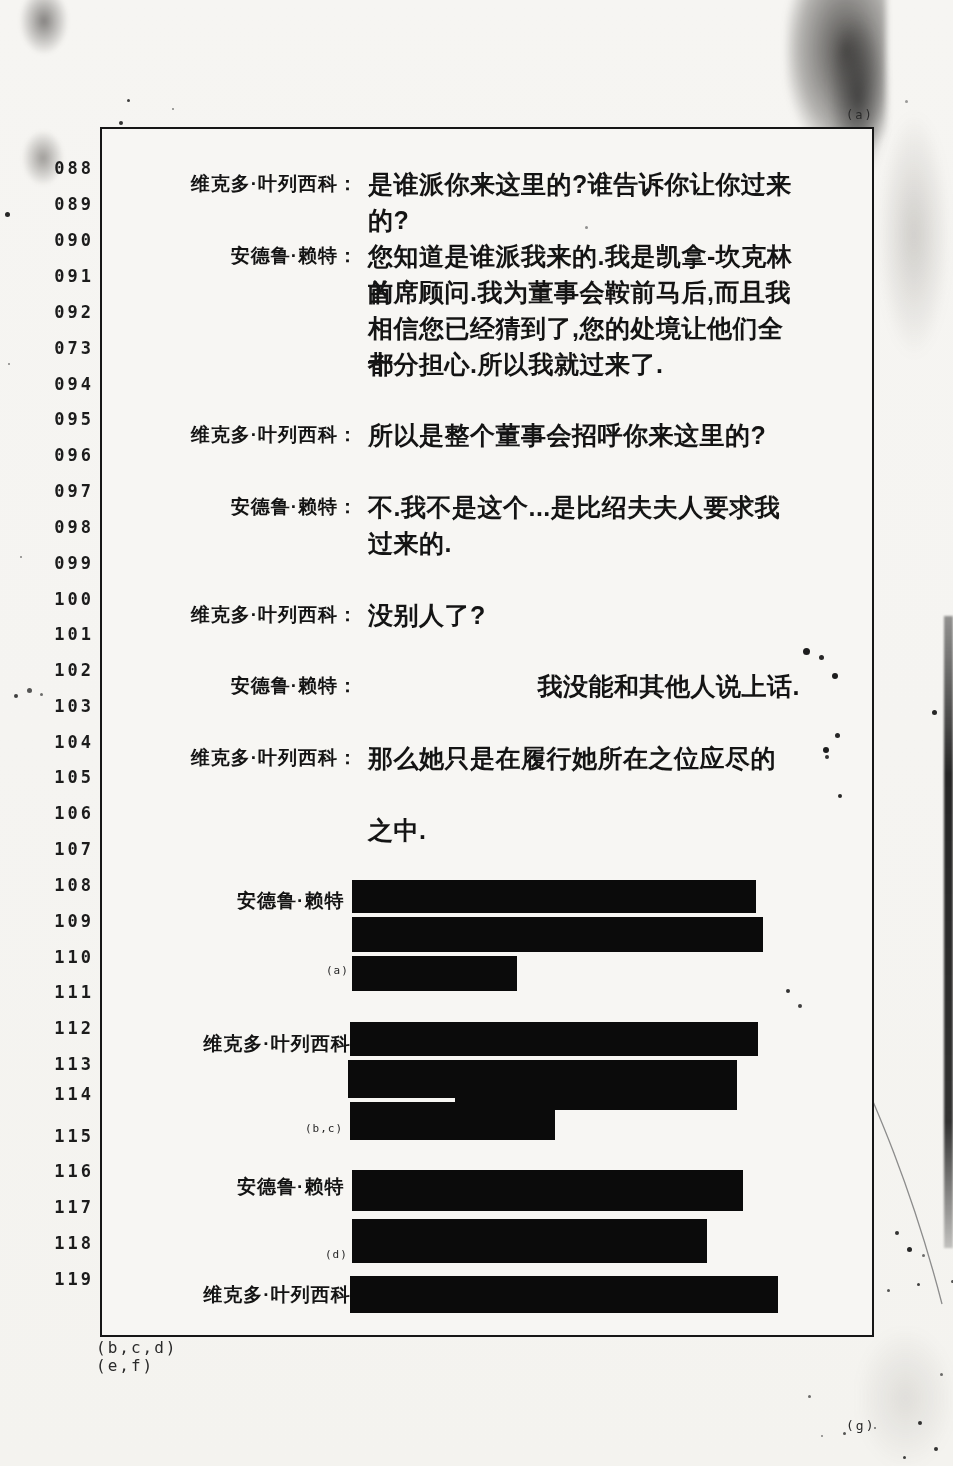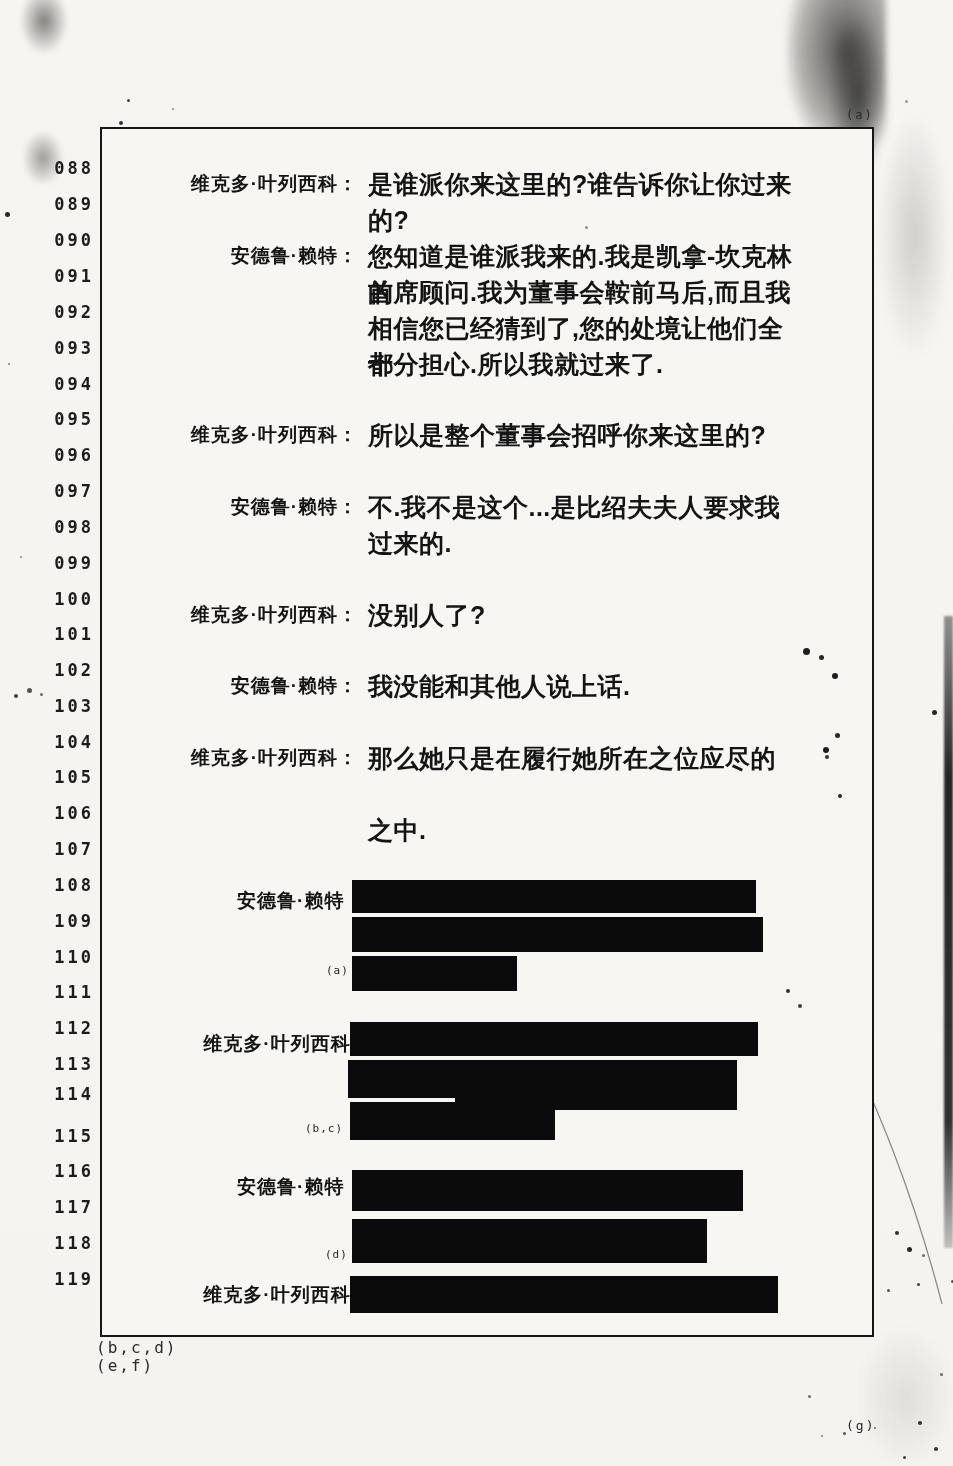--- a/index.html
+++ b/index.html
@@ -72,21 +72,21 @@
   <div class="cornermark" style="left:846px;top:1418px;font-size:13px;">(g)</div>
 
   <div class="frame"></div>
 
   <div id="linenos">
       <div class="lineno" style="top: 158px;">088</div>
       <div class="lineno" style="top: 194px;">089</div>
       <div class="lineno" style="top: 230px;">090</div>
       <div class="lineno" style="top: 266px;">091</div>
       <div class="lineno" style="top: 302px;">092</div>
-      <div class="lineno" style="top: 338px;">093</div>
+      <div class="lineno" style="top: 338px;">073</div>
       <div class="lineno" style="top: 374px;">094</div>
       <div class="lineno" style="top: 409px;">095</div>
       <div class="lineno" style="top: 445px;">096</div>
       <div class="lineno" style="top: 481px;">097</div>
       <div class="lineno" style="top: 517px;">098</div>
       <div class="lineno" style="top: 553px;">099</div>
       <div class="lineno" style="top: 589px;">100</div>
       <div class="lineno" style="top: 624px;">101</div>
       <div class="lineno" style="top: 660px;">102</div>
       <div class="lineno" style="top: 696px;">103</div>
@@ -121,21 +121,21 @@
   <div class="speech" style="top:417px;">所以是整个董事会招呼你来这里的?</div>
 
   <div class="speaker" style="top:489px;">安德鲁·赖特：</div>
   <div class="speech" style="top:489px;">不.我不是这个...是比绍夫夫人要求我</div>
   <div class="speech" style="top:525px;">过来的.</div>
 
   <div class="speaker" style="top:597px;">维克多·叶列西科：</div>
   <div class="speech" style="top:597px;">没别人了?</div>
 
   <div class="speaker" style="top:668px;">安德鲁·赖特：</div>
-  <div class="speech" style="top:668px;">我没能和其他人说上话.</div>
+  <div class="speech" style="top:668px;text-align:right;">我没能和其他人说上话.</div>
 
   <div class="speaker" style="top:740px;">维克多·叶列西科：</div>
   <div class="speech" style="top:740px;">那么她只是在履行她所在之位应尽的</div>
   <div class="speech" style="top:812px;">之中.</div>
 
   <div class="speaker" style="top:883px;">安德鲁·赖特 :</div>
   <div class="bar" style="left:352px;top:880px;width:404px;height:33px;"></div>
   <div class="bar" style="left:352px;top:917px;width:411px;height:35px;"></div>
   <div class="bar" style="left:352px;top:956px;width:165px;height:35px;"></div>
   <div class="marker" style="left:326px;top:964px;">(a)</div>

